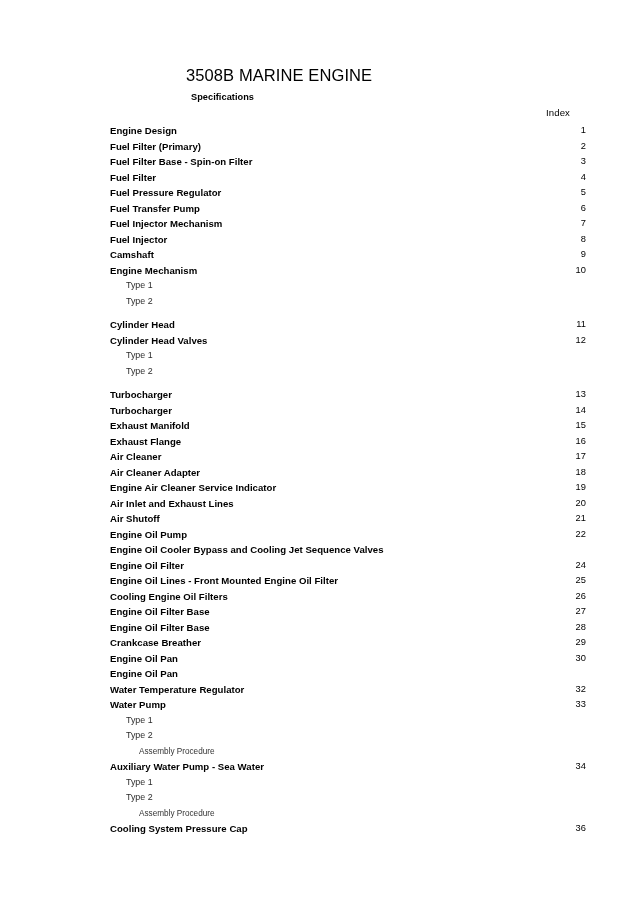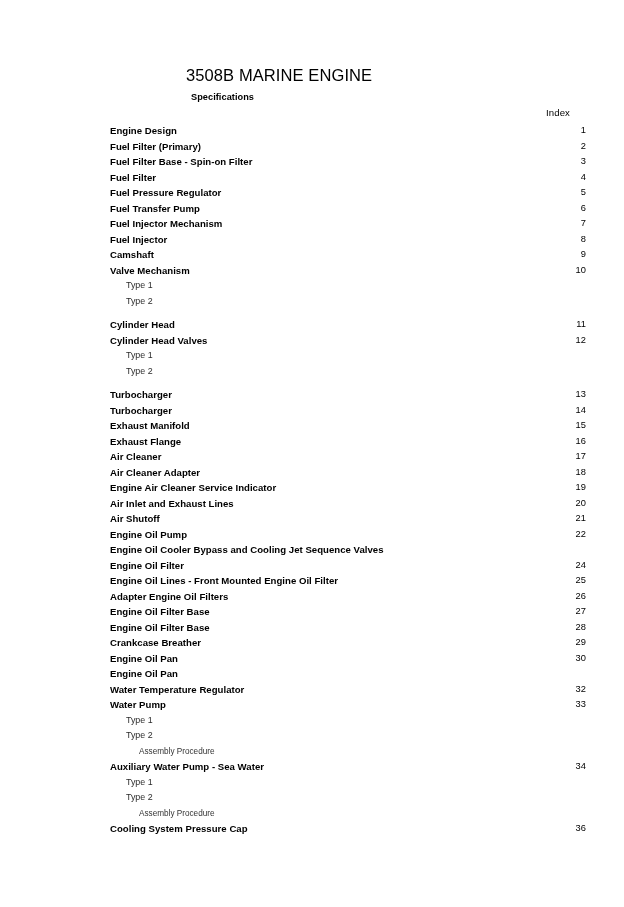--- a/index.html
+++ b/index.html
@@ -167,21 +167,21 @@
       </div>
       <div class="toc-row lvl0">
         <span class="toc-label">Fuel Injector</span>
         <span class="toc-index">8</span>
       </div>
       <div class="toc-row lvl0">
         <span class="toc-label">Camshaft</span>
         <span class="toc-index">9</span>
       </div>
       <div class="toc-row lvl0">
-        <span class="toc-label">Valve Mechanism</span>
+        <span class="toc-label">Engine Mechanism</span>
         <span class="toc-index">10</span>
       </div>
       <div class="toc-row lvl1">
         <span class="toc-label">Type 1</span>
       </div>
       <div class="toc-row lvl1 gap-after">
         <span class="toc-label">Type 2</span>
       </div>
       <div class="toc-row lvl0">
         <span class="toc-label">Cylinder Head</span>
@@ -242,21 +242,21 @@
       </div>
       <div class="toc-row lvl0">
         <span class="toc-label">Engine Oil Filter</span>
         <span class="toc-index">24</span>
       </div>
       <div class="toc-row lvl0">
         <span class="toc-label">Engine Oil Lines - Front Mounted Engine Oil Filter</span>
         <span class="toc-index">25</span>
       </div>
       <div class="toc-row lvl0">
-        <span class="toc-label">Adapter Engine Oil Filters</span>
+        <span class="toc-label">Cooling Engine Oil Filters</span>
         <span class="toc-index">26</span>
       </div>
       <div class="toc-row lvl0">
         <span class="toc-label">Engine Oil Filter Base</span>
         <span class="toc-index">27</span>
       </div>
       <div class="toc-row lvl0">
         <span class="toc-label">Engine Oil Filter Base</span>
         <span class="toc-index">28</span>
       </div>

